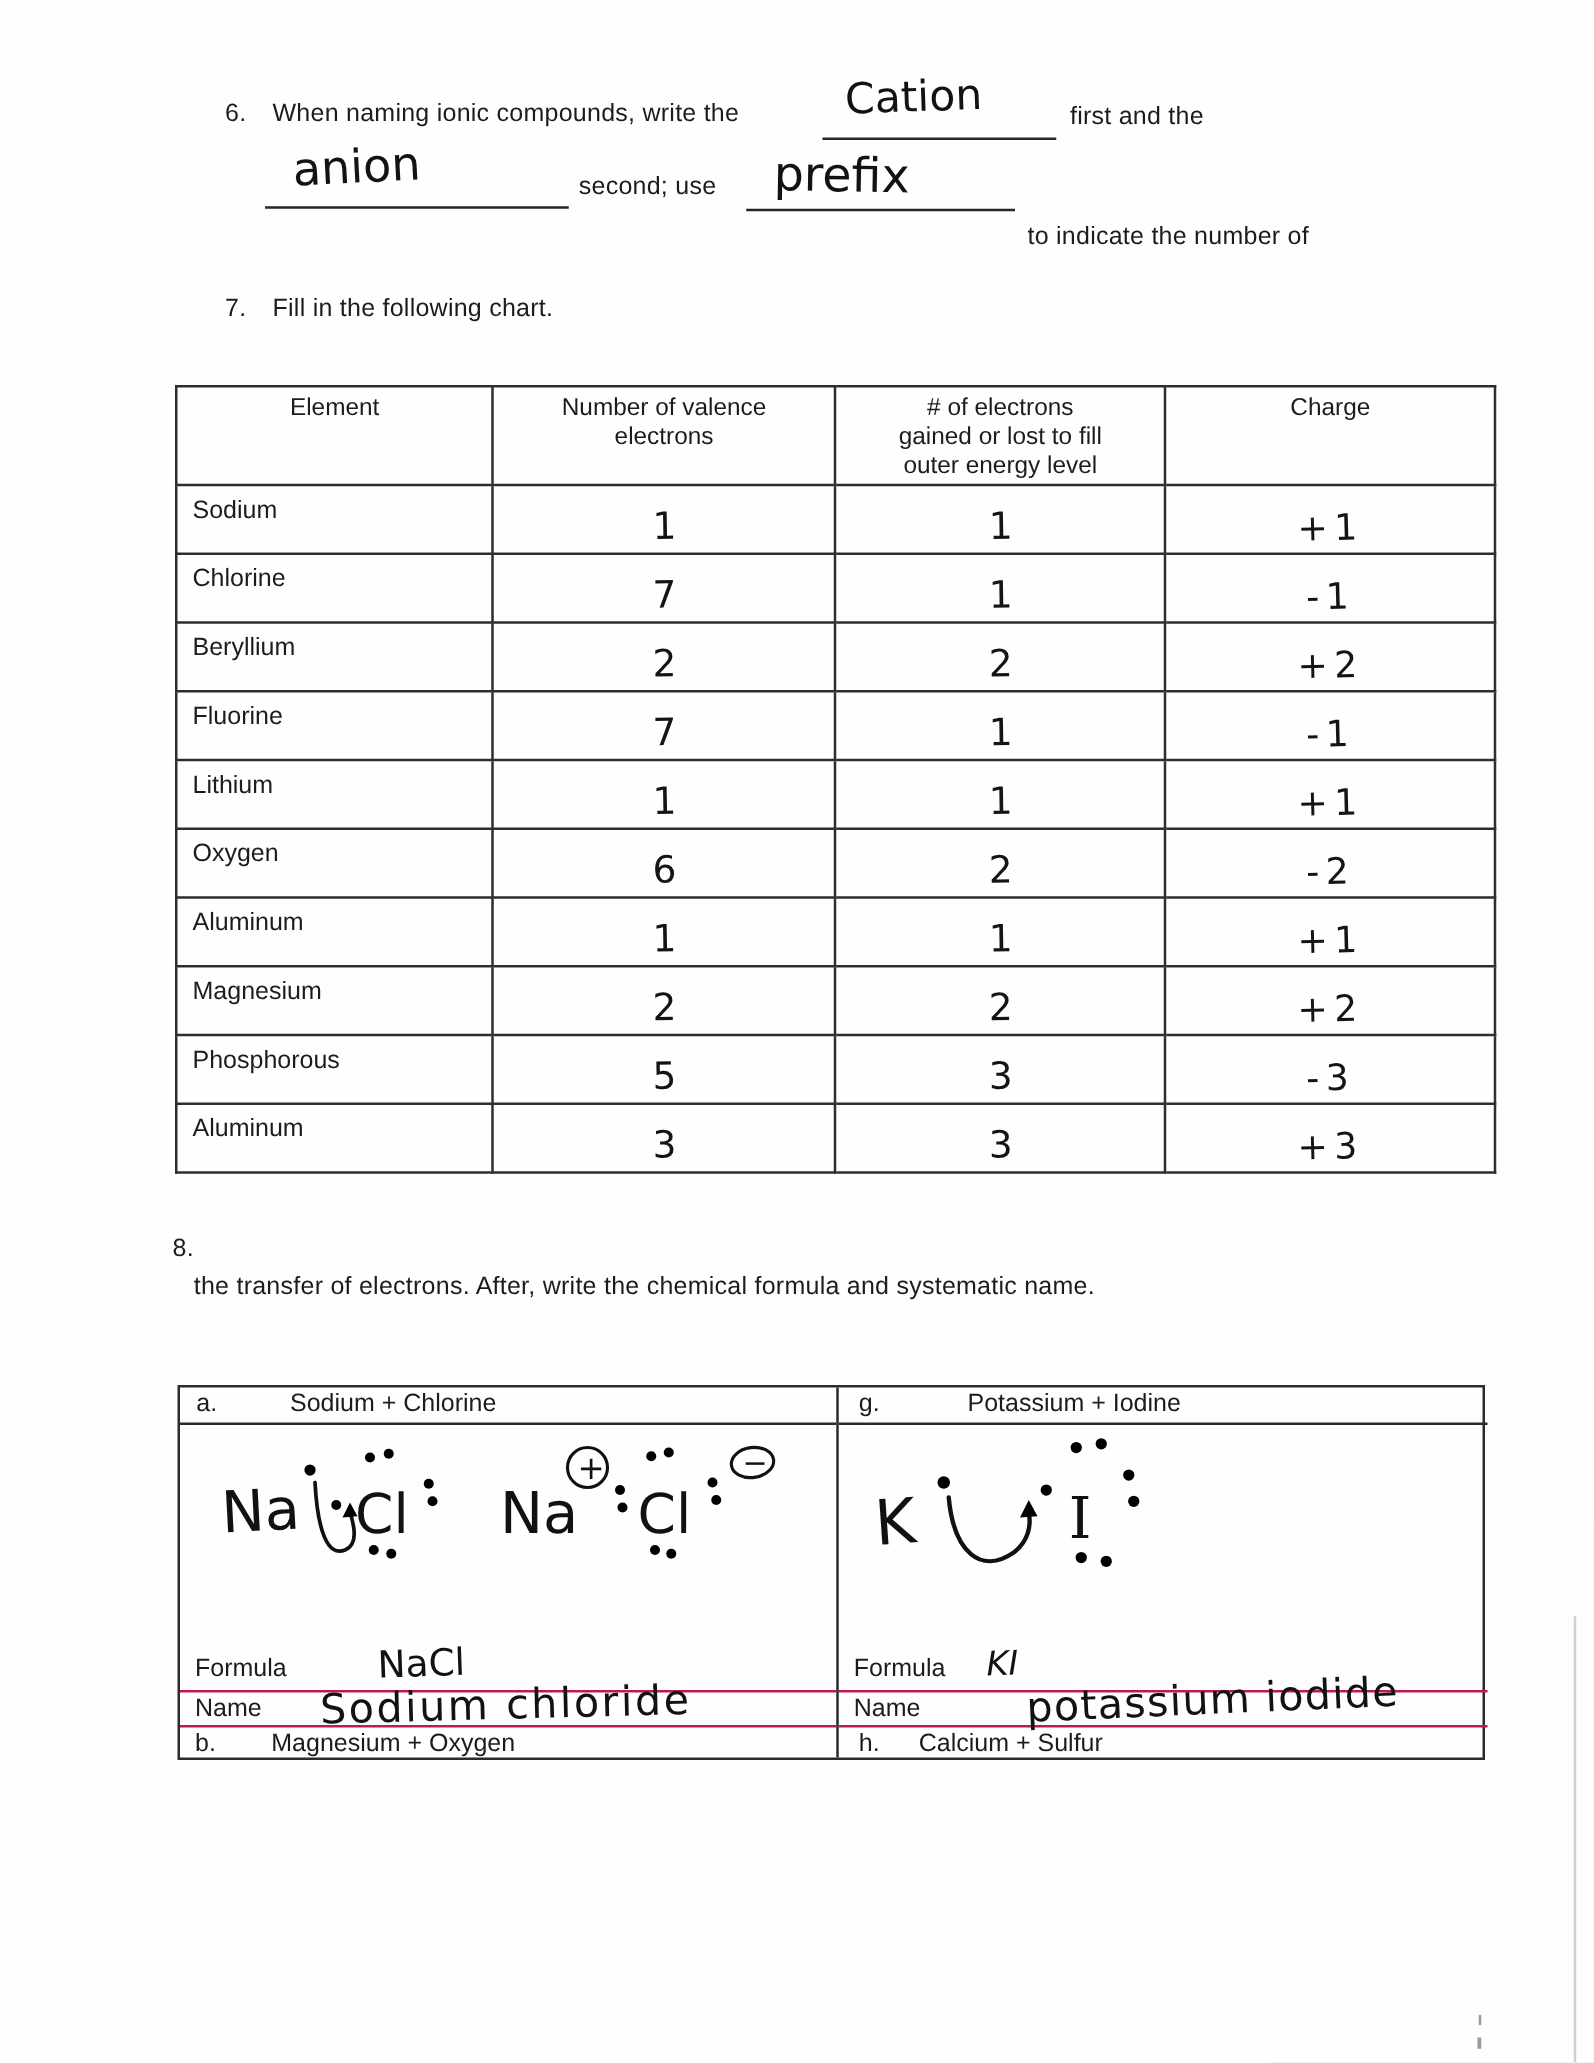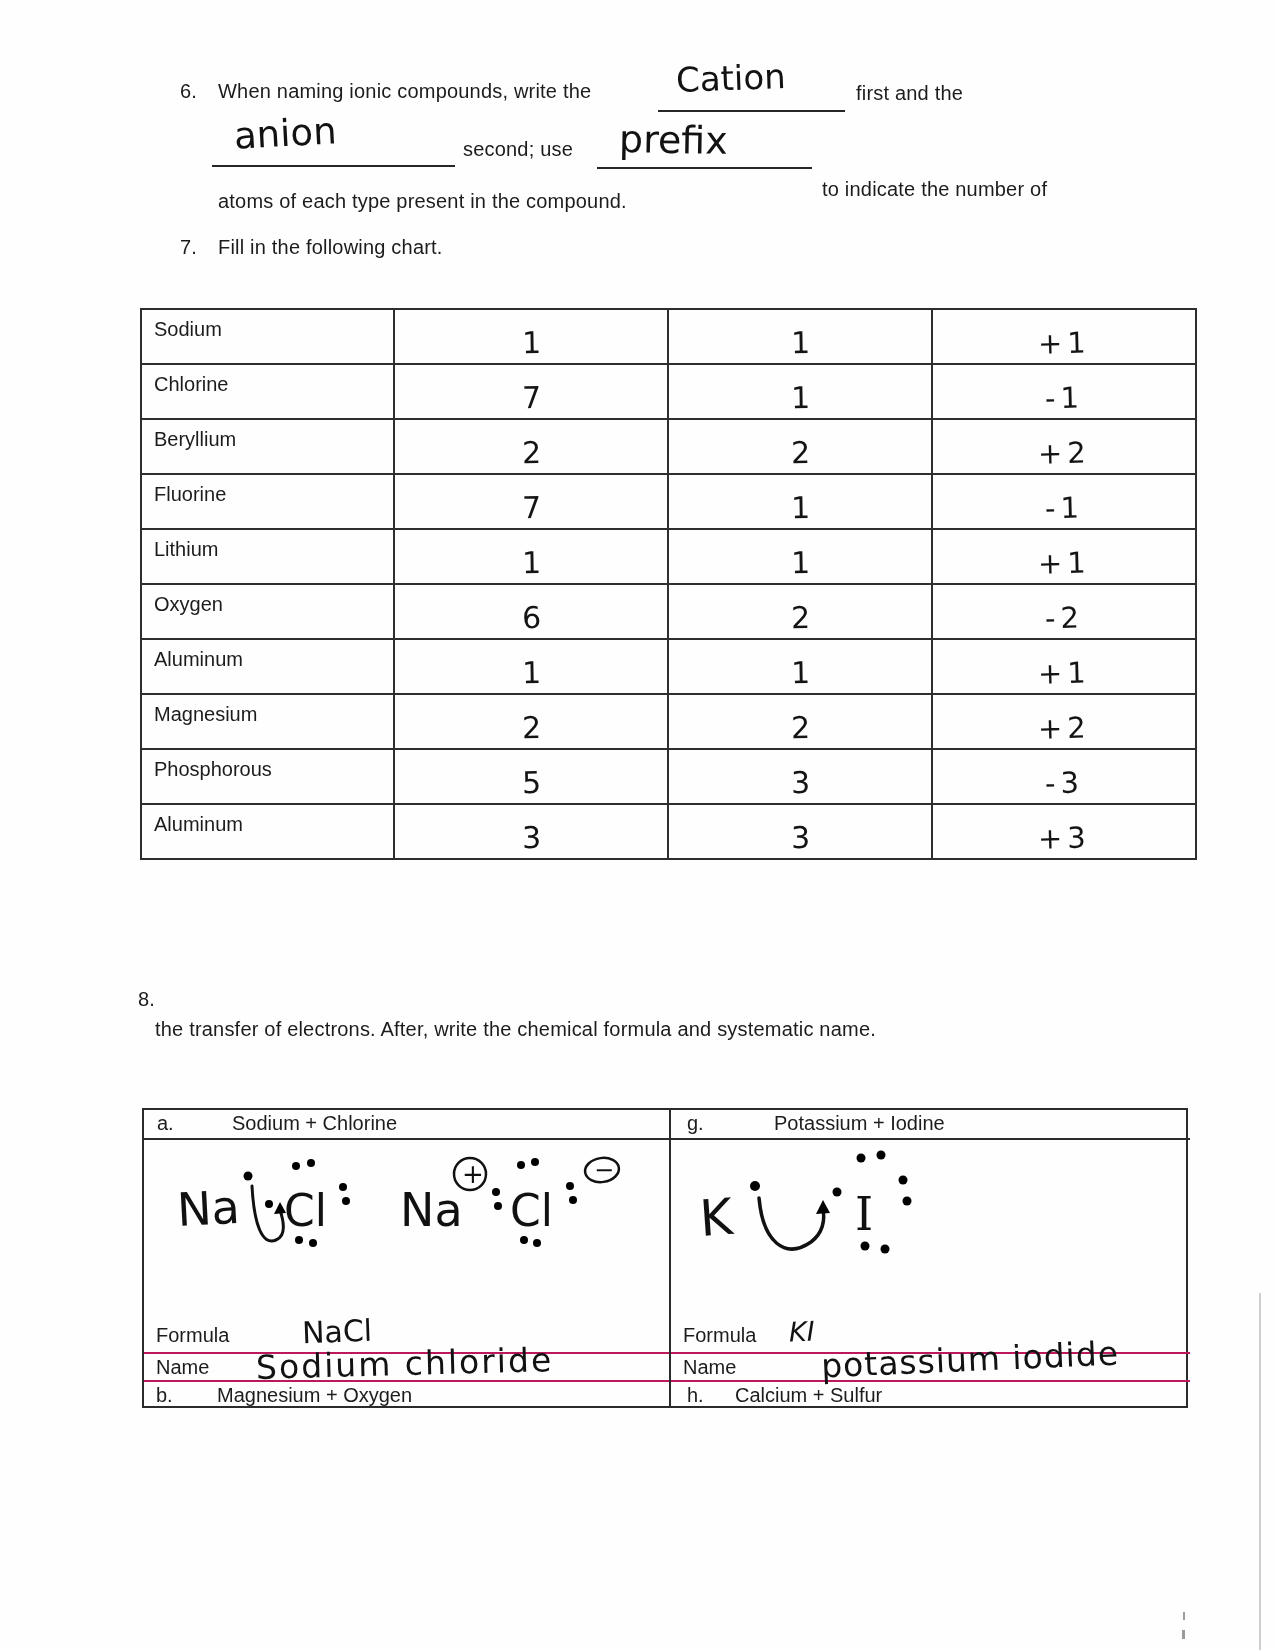--- a/index.html
+++ b/index.html
@@ -45,33 +45,38 @@
   <span class="hw" style="left:676px;top:58px;font-size:34px;transform:rotate(-2deg);">Cation</span>
   <span class="pt" style="left:856px;top:82px;">first and the</span>
 
   <div class="blank" style="left:212px;top:134px;width:243px;height:31px;"></div>
   <span class="hw" style="left:234px;top:112px;font-size:37px;transform:rotate(-3deg);">anion</span>
   <span class="pt" style="left:463px;top:138px;">second; use</span>
   <div class="blank" style="left:597px;top:136px;width:215px;height:31px;"></div>
   <span class="hw" style="left:619px;top:118px;font-size:38px;transform:rotate(1deg);">prefix</span>
   <span class="pt" style="left:822px;top:138px;margin-top:40px;">to indicate the number of</span>
 
-  <span class="pt" style="left:218px;top:190px;">atoms of each type present in the compound.</span>
 
   <span class="pt" style="left:180px;top:236px;">7.</span>
   <span class="pt" style="left:218px;top:236px;">Fill in the following chart.</span>
 
   <table id="valence-table">
     <colgroup>
         <col style="width:253px">
         <col style="width:273px">
         <col style="width:264px">
         <col style="width:263px">
       </colgroup>
     <tbody>
+        <tr>
+      <td class="hdr"><span>Element</span></td>
+      <td class="hdr"><span>Number of valence</span><br><span>electrons</span></td>
+      <td class="hdr"><span># of electrons</span><br><span>gained or lost to fill</span><br><span>outer energy level</span></td>
+      <td class="hdr"><span>Charge</span></td>
+    </tr>
     <tr class="dr">
       <td class="el">Sodium</td>
       <td class="val"><span class="hwn">1</span></td>
       <td class="val"><span class="hwn">1</span></td>
       <td class="val"><span class="hwc">+1</span></td>
     </tr>
     <tr class="dr">
       <td class="el">Chlorine</td>
       <td class="val"><span class="hwn">7</span></td>
       <td class="val"><span class="hwn">1</span></td>

